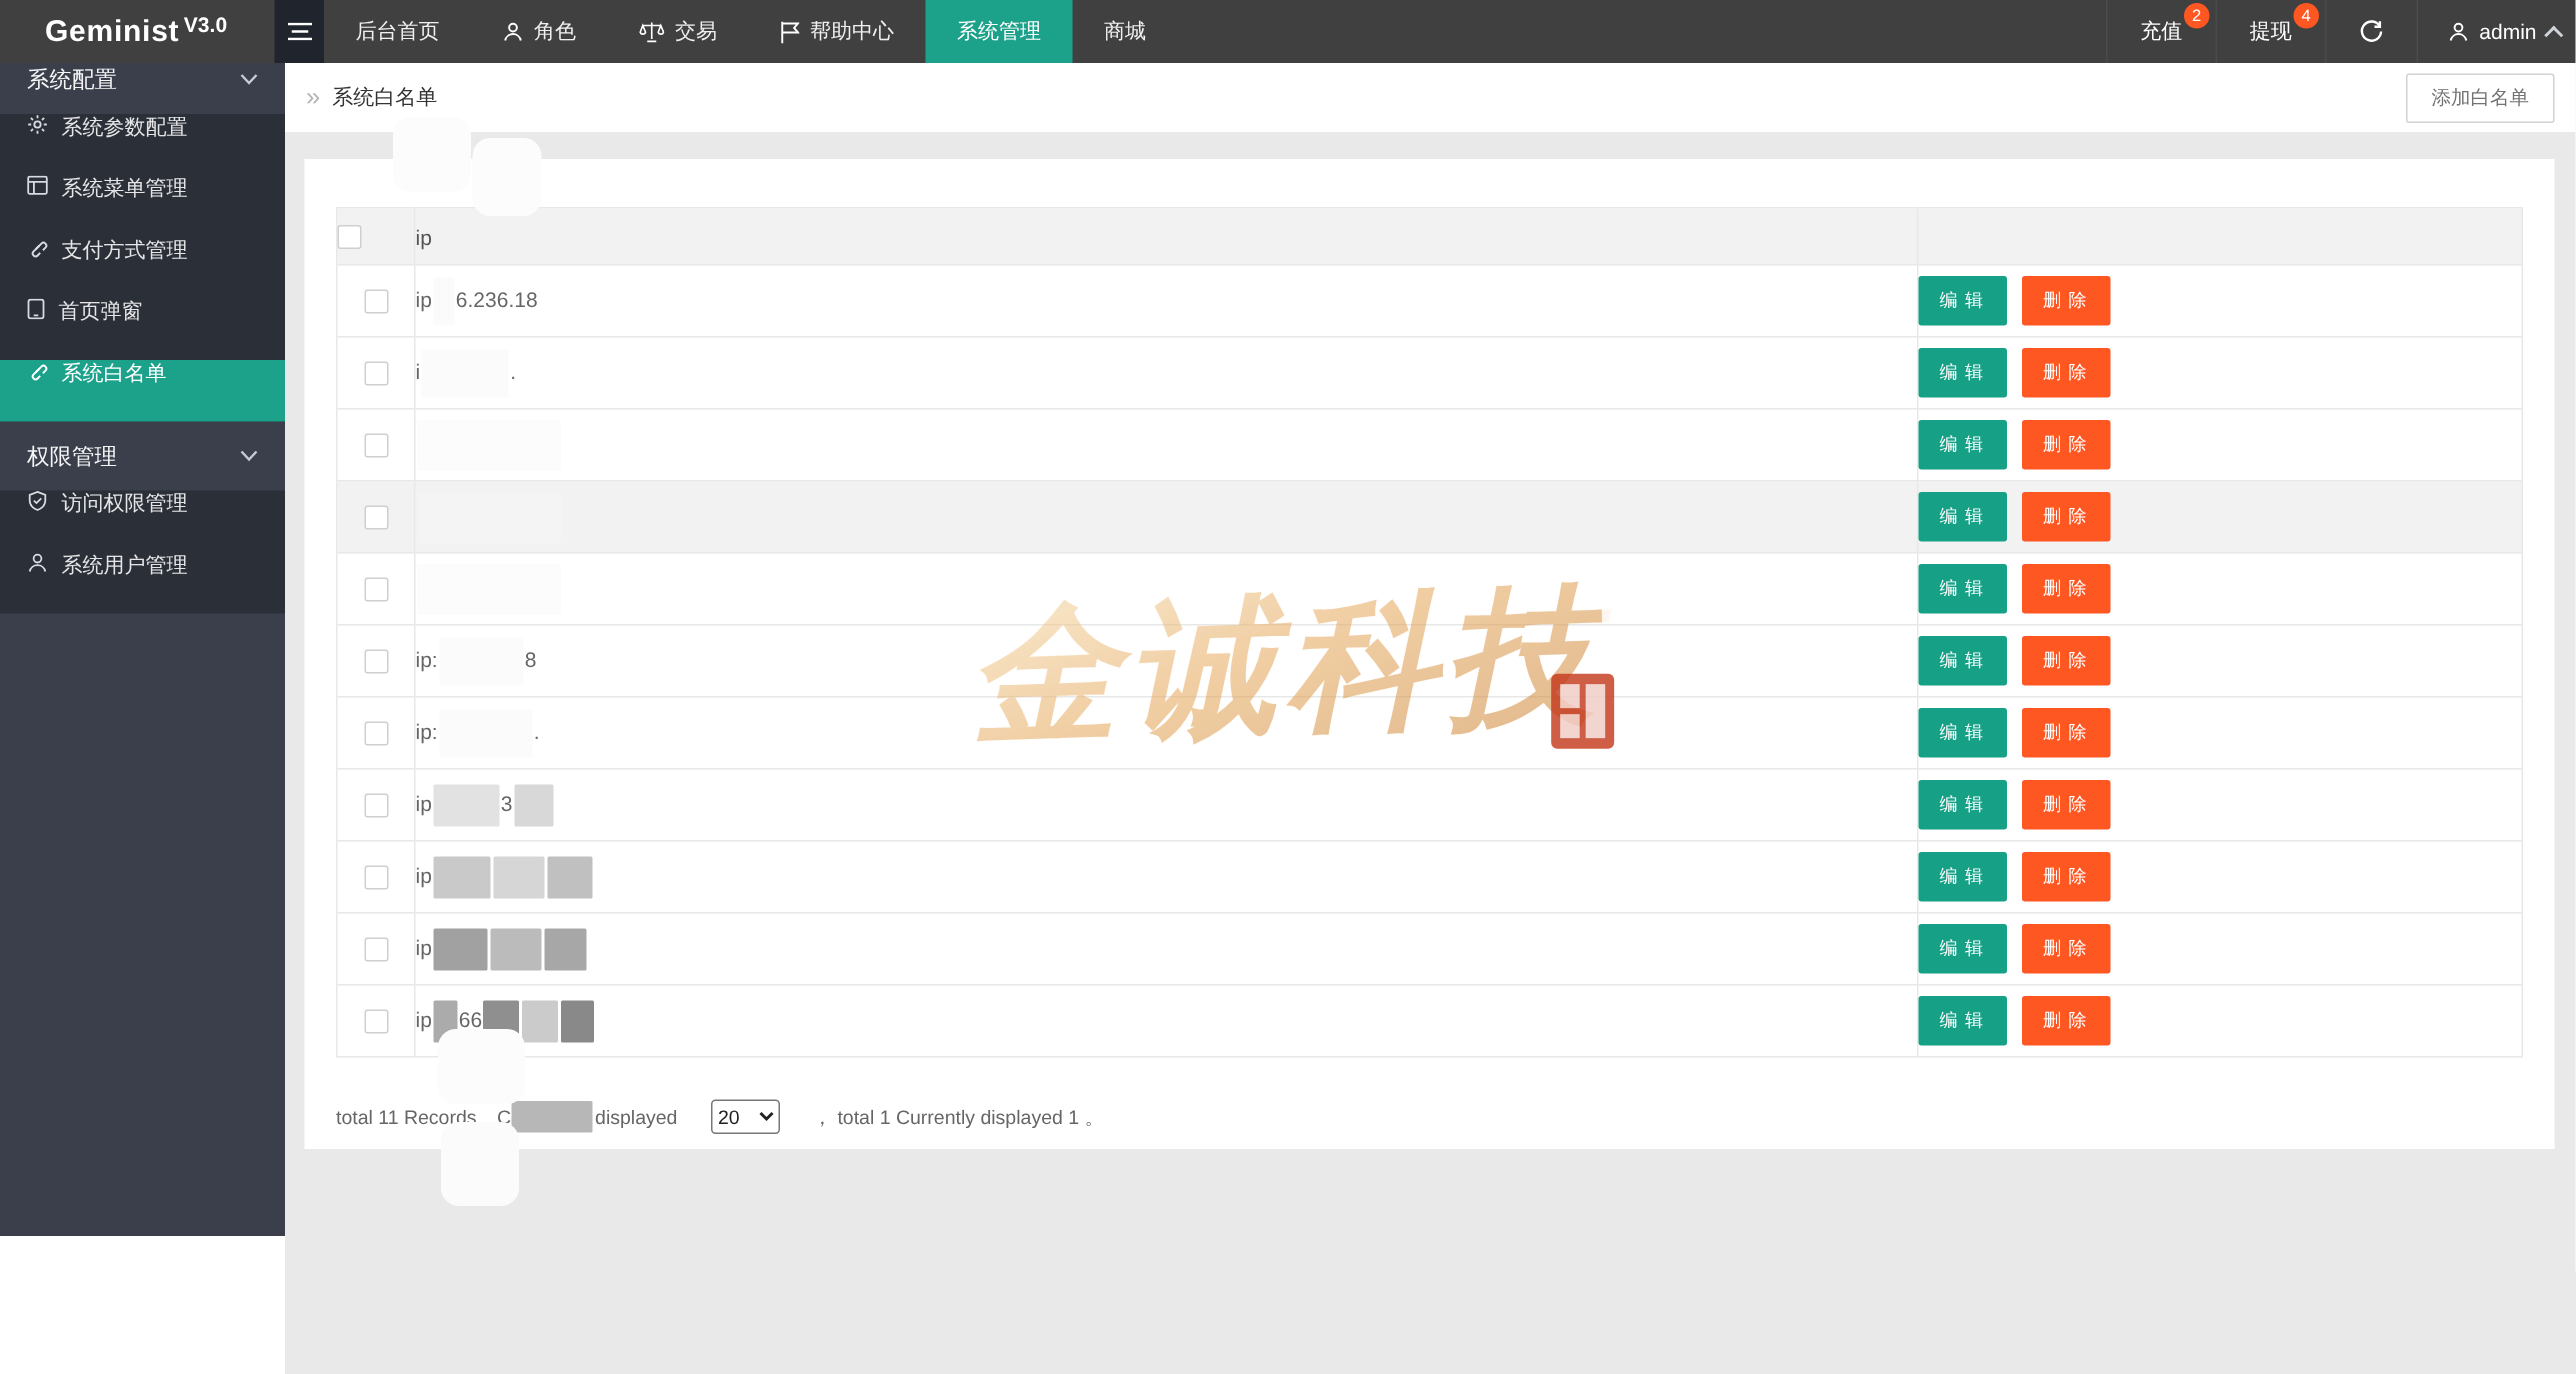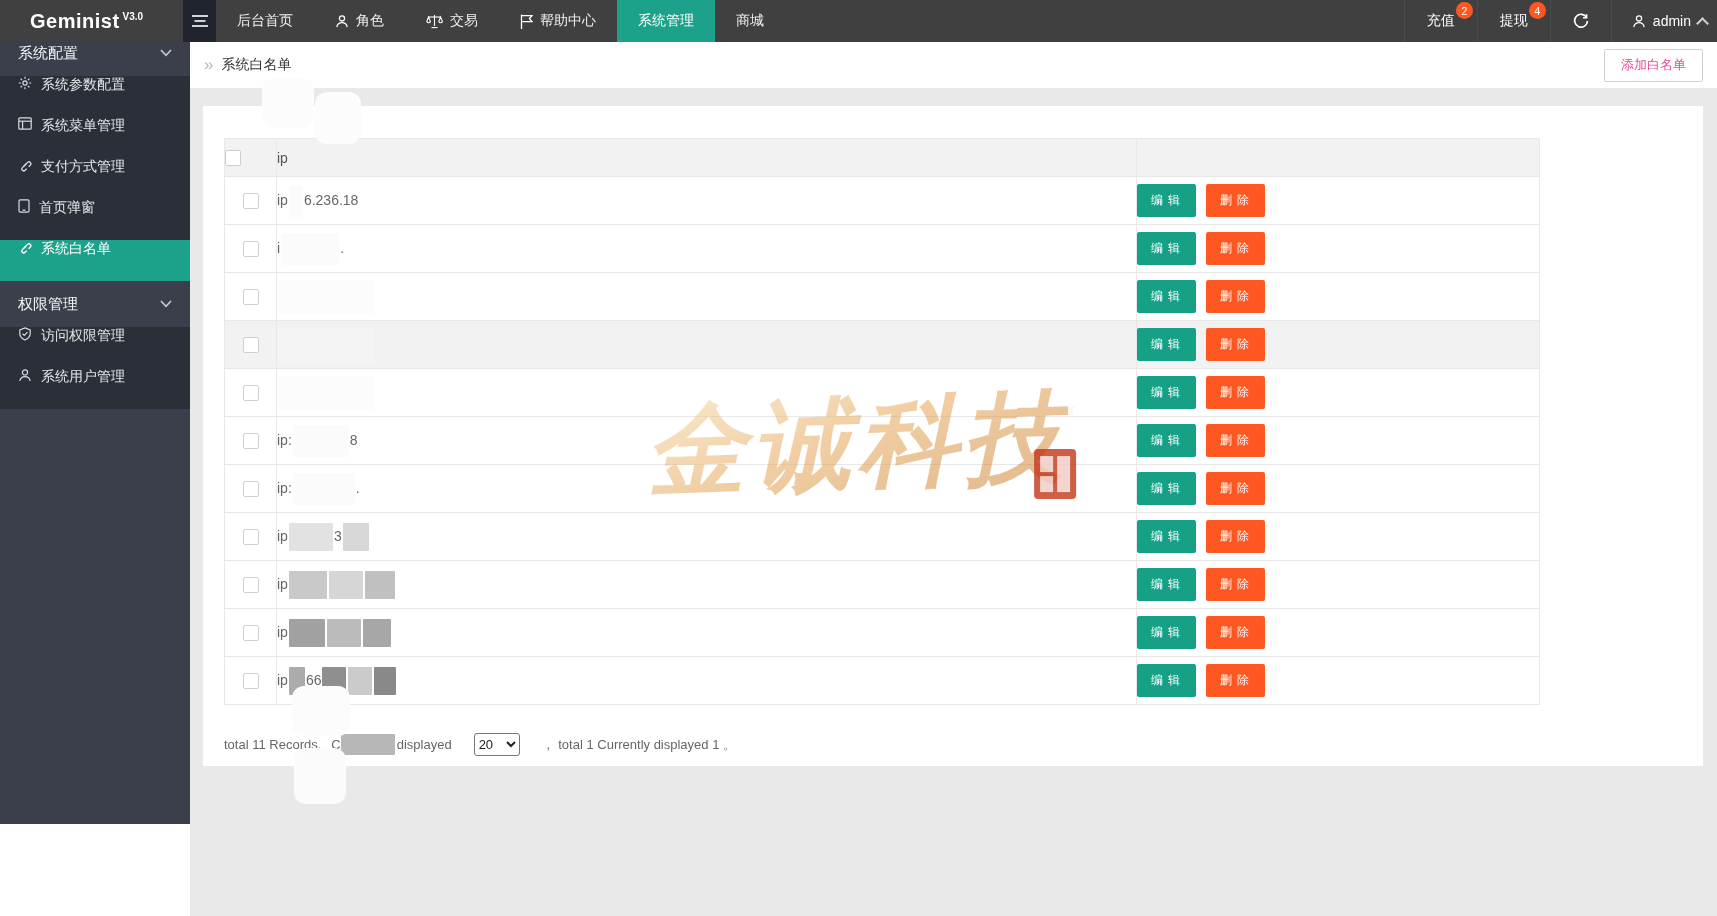--- a/index.html
+++ b/index.html
@@ -4,21 +4,21 @@
 <style>
   * { margin:0; padding:0; box-sizing:border-box; }
   html,body { width:1717px; height:916px; overflow:hidden; background:#fff;
               font-family:"Liberation Sans","DejaVu Sans",sans-serif; }
 
   
   .navbar { position:absolute; left:0; top:0; width:1717px; height:42px;
             background:#404040; display:flex; align-items:stretch; z-index:40; color:#fff; }
   .logo { width:183px; display:flex; align-items:center; padding-left:30px; }
   .logo-text { font-size:20px; font-weight:bold; color:#fff; letter-spacing:.5px; }
-  .logo-ver { font-size:10px; color:#fff; margin-left:3px; margin-top:-10px; font-weight:bold; }
+  .logo-ver { font-size:14px; color:#fff; margin-left:3px; margin-top:-10px; font-weight:bold; }
   .nav-burger { width:33px; display:flex; align-items:center; justify-content:center;
                 background:#20242C; cursor:pointer; }
   .nav-item { display:flex; align-items:center; gap:7px; padding:0 21px; font-size:14px;
               color:rgba(255,255,255,.92); cursor:pointer; }
   .nav-item.active { background:#1CA18A; color:#fff; }
   .nav-right { margin-left:auto; display:flex; align-items:stretch; }
   .nav-right-item { position:relative; display:flex; align-items:center; padding:0 22px;
                     font-size:14px; border-left:1px solid rgba(255,255,255,.06); cursor:pointer; }
   .badge { position:absolute; top:2px; right:4px; min-width:17px; height:17px; border-radius:9px;
            background:#FF5722; color:#fff; font-size:11px; display:flex; align-items:center;
@@ -39,26 +39,26 @@
   .side-item { height:41px; display:flex; gap:9px; padding:0 18px;
                font-size:14px; color:rgba(255,255,255,.88); cursor:pointer; }
   .side-item.active { background:#1CA18A; color:#fff; }
 
   
   .main { position:absolute; left:190px; top:42px; width:1527px; height:874px; background:#E9E9E9; }
   .crumb-bar { height:46px; background:#fff; display:flex; align-items:center; padding:0 14px; }
   .crumb-arrows { color:#B5B5B5; font-size:17px; margin-right:8px; }
   .crumb-title { font-size:14px; color:#333; }
   .btn-add { margin-left:auto; height:33px; padding:0 16px; background:#fff;
-             border:1px solid #D2D2D2; border-radius:2px; font-size:13px; color:#ec4899; cursor:pointer; }
+             border:1px solid #D2D2D2; border-radius:2px; font-size:13px; color:#737373; cursor:pointer; }
 
   .card { position:relative; margin:18px 14px 0 13px; width:1500px; height:660px;
           background:#fff; padding:32px 21px 0 21px; }
 
-  table.wl { width:1316px; border-collapse:collapse; table-layout:fixed;border-radius:32px; }
+  table.wl { width:1458px; border-collapse:collapse; table-layout:fixed;border-radius:32px; }
   table.wl th, table.wl td { border:1px solid #E8E8E8; }
   table.wl th { background:#F2F2F2; height:38px; font-weight:normal; font-size:14px;
                 color:#555; text-align:left; }
   table.wl td { height:48px; font-size:14px; color:#666; background:#fff; }
   tr.shaded td { background:#F2F2F2; }
   .col-cb { width:52px; text-align:center; }
   .col-act { width:403px; }
   td.cb-cell, th.cb-cell { text-align:center; }
   .checkbox { display:inline-block; width:16px; height:16px; background:#fff;
               border:1px solid #CFCFCF; border-radius:2px; vertical-align:middle; cursor:pointer; }

